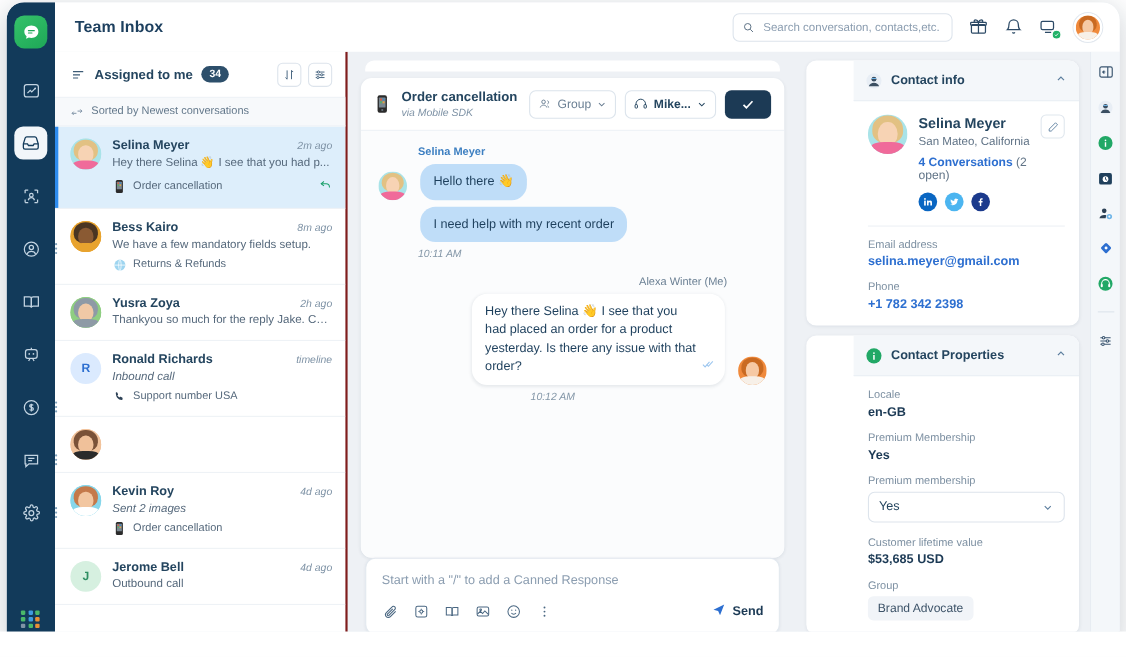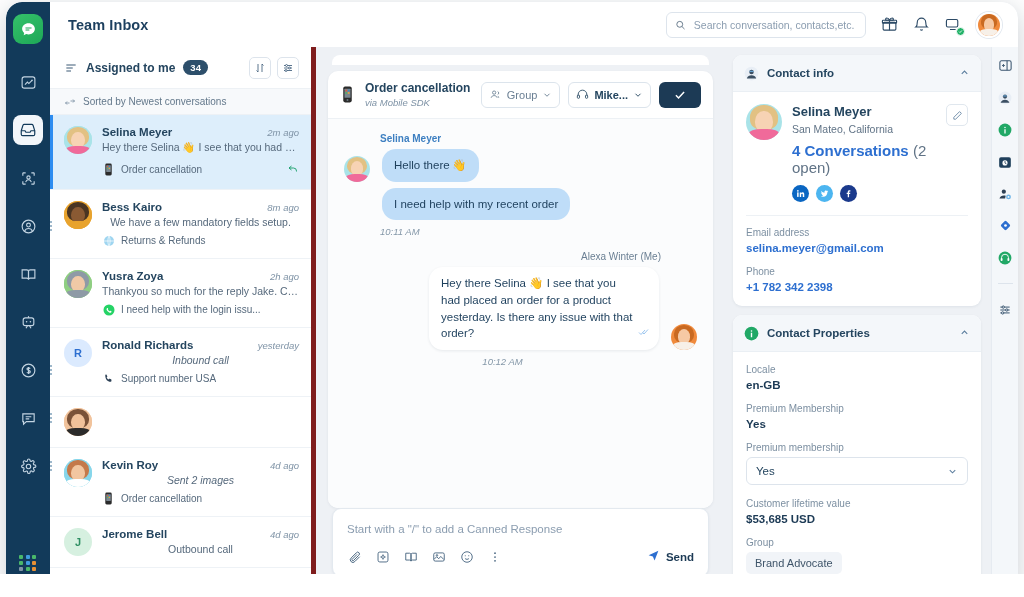--- a/index.html
+++ b/index.html
@@ -107,24 +107,23 @@
     width: 26px; height: 26px; border-radius: 50%;
     overflow: hidden; border: 2px solid #fff;
     box-shadow: 0 0 0 1px #e2e8ef;
     flex: 0 0 auto;
   }
 
   
   .convlist {
     position: absolute; left: 44px; top: 45px; width: 266px; bottom: 0;
     background: #ffffff;
-    border-right: 5px solid #7f1d1d;
+    border-right: 2px solid #7f1d1d;
     display: flex; flex-direction: column;
     z-index: 3;
-    text-align: center;
   }
   .convlist-head {
     height: 42px; display: flex; align-items: center; gap: 8px;
     padding: 0 12px 0 14px;
     border-bottom: 1px solid #edf1f5;
     flex: 0 0 auto;
   }
   .cl-title { font-size: 12px; font-weight: 700; color: #24455f; }
   .cl-count {
     background: #2d4f6b; color: #fff; font-size: 9.5px; font-weight: 700;
@@ -269,36 +268,36 @@
   
   .rightpanel {
     position: absolute; right: 27px; top: 45px; width: 266px; bottom: 0;
     background: #eef1f5;
     padding: 8px 10px 0 8px;
     overflow: hidden;
     z-index: 2;
   }
   .card {
     background: #fff; border-radius: 9px; margin-bottom: 9px;
-    overflow: hidden; box-shadow: 0 1px 3px rgba(20,40,70,.07);
+    overflow: hidden; box-shadow: 0 1px 3px rgba(20,40,70,.07); padding-left: 43px;
   }
   .card-head {
     display: flex; align-items: center; gap: 8px;
     padding: 9px 11px; background: #f4f7fa;
     border-bottom: 1px solid #eaeff4;
   }
   .card-head.plain { background: #fff; border-bottom: 0; }
   .card-title { font-size: 11.5px; font-weight: 700; color: #24455f; }
   .chev { margin-left: auto; color: #5c7e9e; }
   .card-body { padding: 12px 13px 13px 13px; }
   .ci-top { display: flex; gap: 10px; align-items: flex-start; }
   .ci-av { width: 36px; height: 36px; border-radius: 50%; overflow: hidden; flex: 0 0 auto; }
   .ci-name { font-size: 13px; font-weight: 700; color: #24455f; }
   .ci-loc { font-size: 10.5px; color: #607386; margin-top: 4px; }
-  .ci-conv { font-size: 15px; margin-top: 7px; color: #607386; }
+  .ci-conv { font-size: 11px; margin-top: 7px; color: #607386; }
   .ci-conv b { color: #2d6fd0; font-weight: 700; }
   .edit-btn {
     margin-left: auto; width: 22px; height: 22px; border: 1px solid #e0e7ee;
     border-radius: 5px; display: flex; align-items: center; justify-content: center;
     color: #5c7e9e; flex: 0 0 auto;
   }
   .socials { display: flex; gap: 7px; margin-top: 9px; }
   .soc { width: 17px; height: 17px; border-radius: 50%; display: flex; align-items: center; justify-content: center; color: #fff; }
   .divider { height: 1px; background: #edf1f5; margin: 13px 0 11px 0; }
   .fld-label { font-size: 10px; color: #7d90a2; margin-bottom: 4px; }
@@ -584,37 +583,28 @@
                 <div class="skin" style="background:#f0c9a6"></div>
                 <div class="body" style="background:#8e9aa6"></div>
               </div>
             </div>
             <div class="conv-body">
               <div class="conv-row1">
                 <span class="conv-name">Yusra Zoya</span>
                 <span class="conv-time">2h ago</span>
               </div>
               <div class="conv-snippet">Thankyou so much for the reply Jake. Ca...</div>
-              <div class="conv-row3">
-                <span class="chan-ico">
-                  <svg width="12" height="12" viewBox="0 0 24 24">
-                    <circle cx="12" cy="12" r="11" fill="#25d366"></circle>
-                    <path d="M16.3 14.2c-.2-.1-1.4-.7-1.6-.8-.2-.1-.4-.1-.5.1l-.7.8c-.1.2-.3.2-.5.1a6.5 6.5 0 01-3.2-2.8c-.1-.2 0-.4.1-.5l.5-.6c.1-.2.1-.3 0-.5l-.7-1.6c-.2-.4-.4-.4-.5-.4h-.5c-.2 0-.5.1-.7.4a2.8 2.8 0 00-.9 2.1c0 1.2.9 2.4 1 2.6.1.2 1.7 2.7 4.2 3.7 2.1.8 2.5.6 3 .6.5-.1 1.4-.6 1.6-1.2.2-.6.2-1.1.1-1.2l-.5-.3z" fill="#fff"></path>
-                  </svg>
-                </span>
-                <span class="conv-chan">I need help with the login issu...</span>
-              </div>
             </div>
           </div>
           <div class="conv">
             <div class="conv-av" style="background:#dbeafe;color:#2d6fd0">R</div>
             <div class="conv-body">
               <div class="conv-row1">
                 <span class="conv-name">Ronald Richards</span>
-                <span class="conv-time">yesterday</span>
+                <span class="conv-time">timeline</span>
               </div>
               <div class="conv-snippet italic">Inbound call</div>
               <div class="conv-row3">
                 <span class="chan-ico">
                   <svg width="11" height="11" viewBox="0 0 24 24" fill="#2d4156">
                     <path d="M6.6 3.5c.6 0 1.1.3 1.4.9l1.3 2.7c.3.6.1 1.3-.4 1.7l-1 .8c.9 1.9 2.5 3.5 4.4 4.4l.8-1c.4-.5 1.1-.7 1.7-.4l2.7 1.3c.6.3.9.8.9 1.4v2.2c0 .9-.8 1.6-1.7 1.5C9.6 18.5 5.5 14.4 4.9 5.2c-.1-.9.6-1.7 1.5-1.7h.2z"></path>
                   </svg>
                 </span>
                 <span class="conv-chan">Support number USA</span>
               </div>

